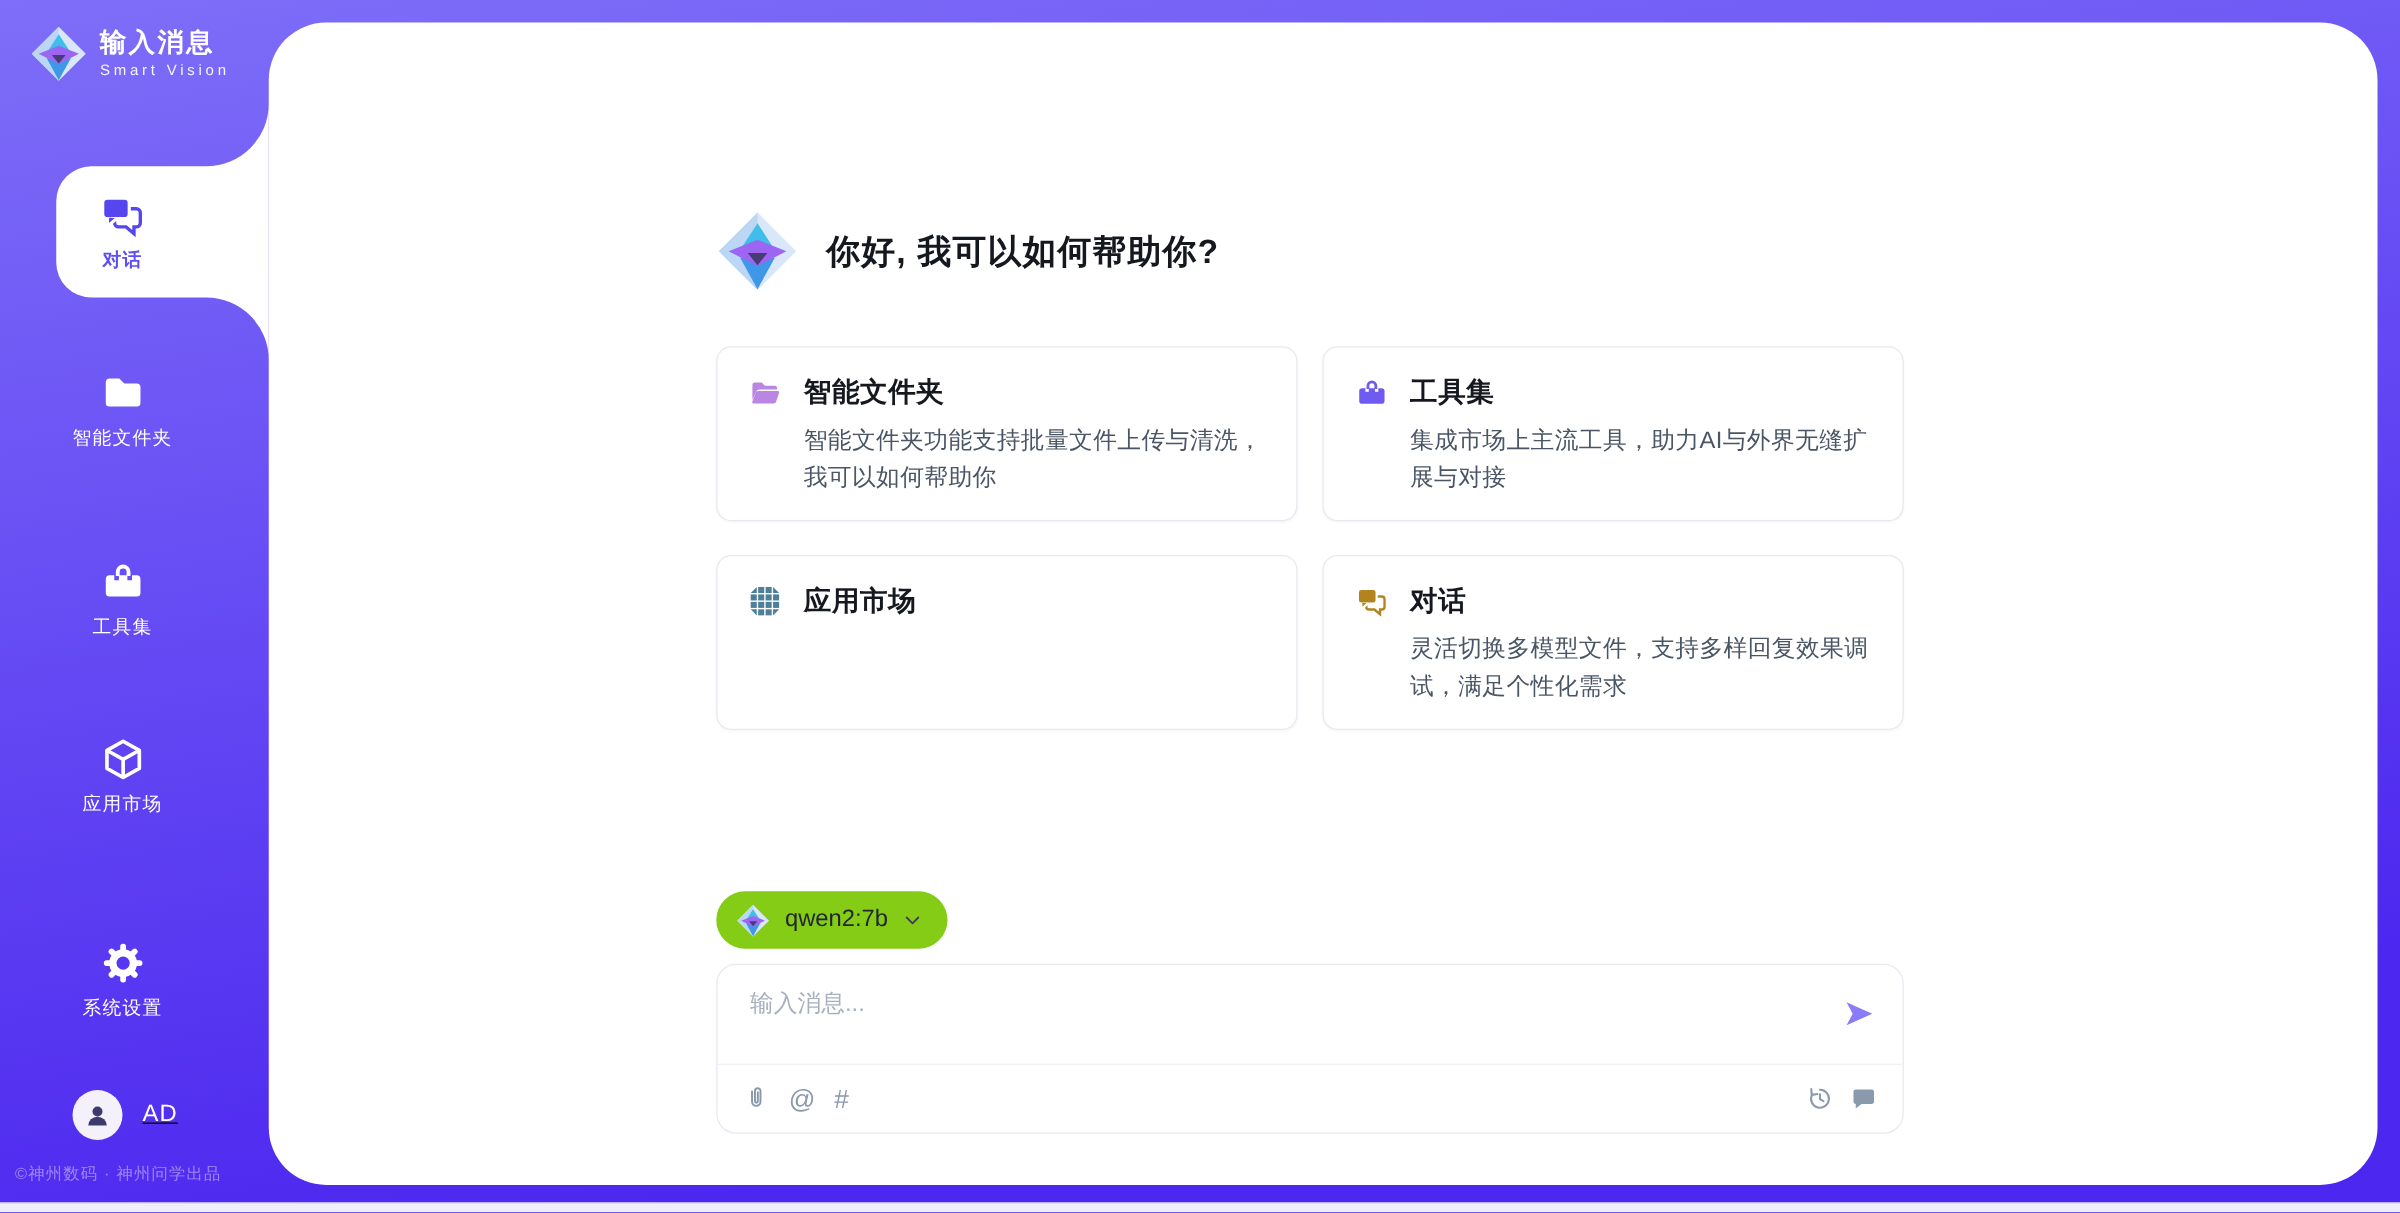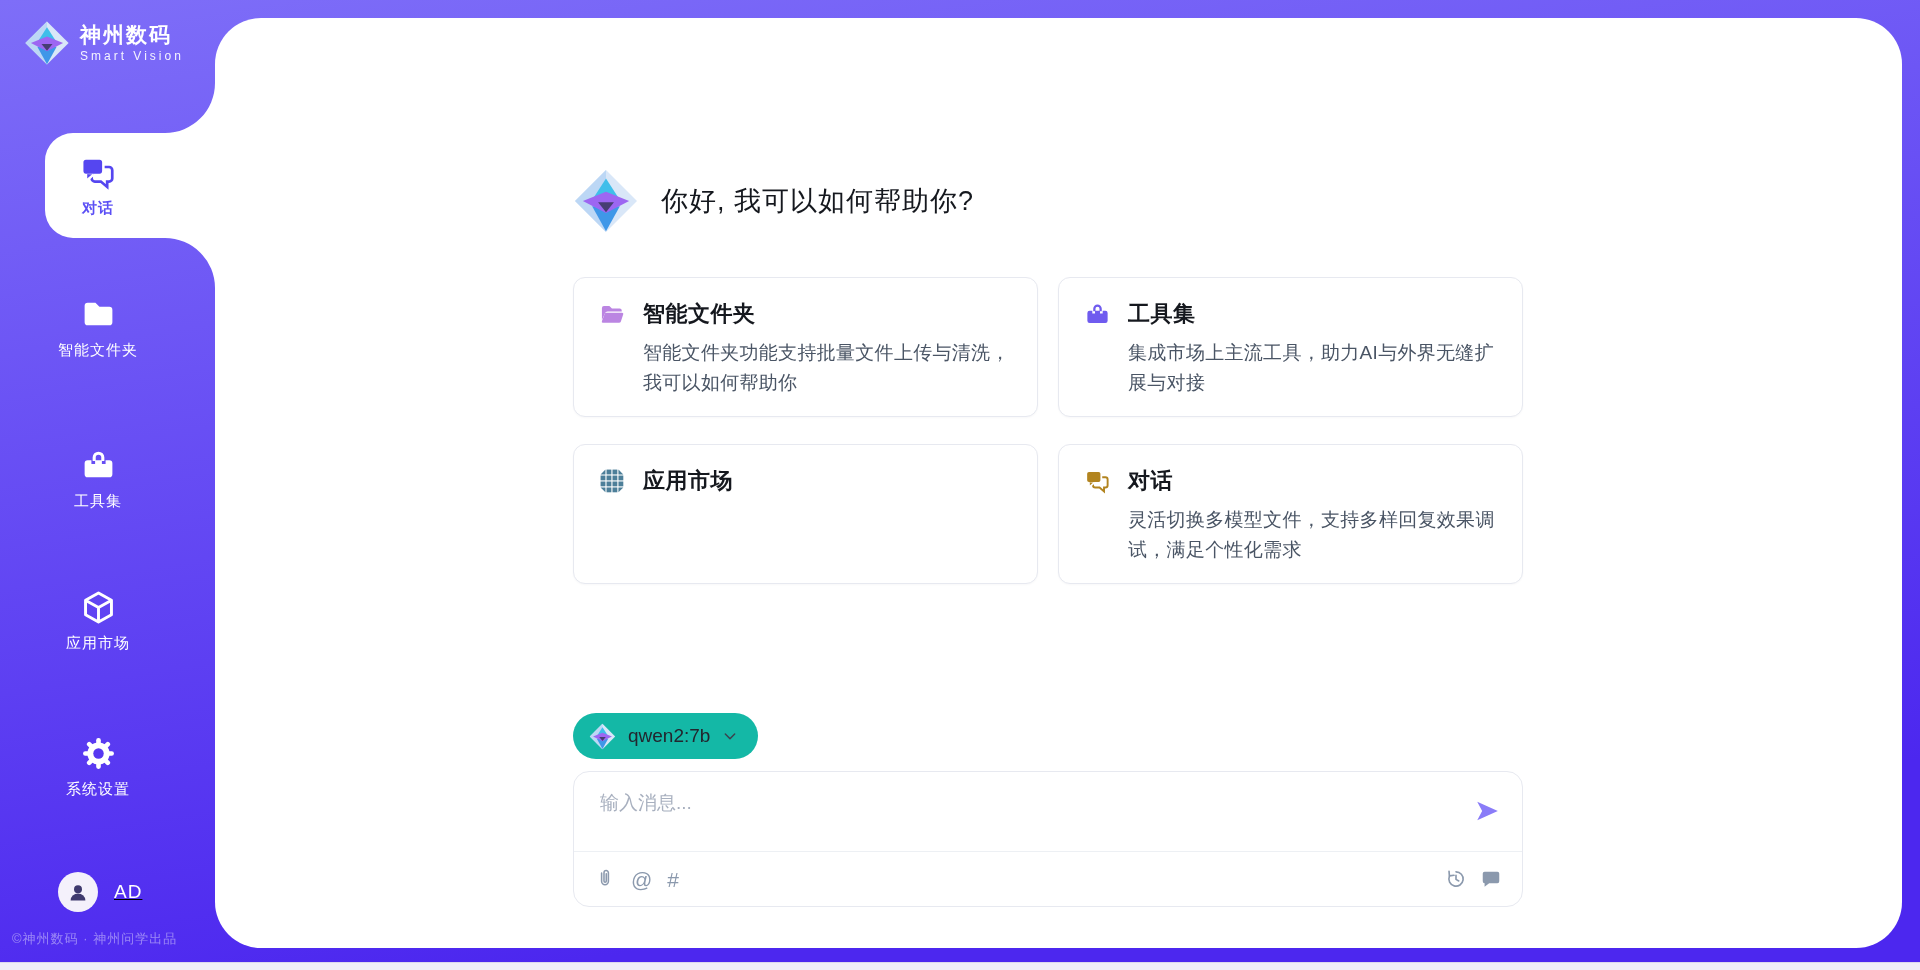--- a/index.html
+++ b/index.html
@@ -32,34 +32,34 @@
   .user-initials { color:#fff; font-size:19px; letter-spacing:1px; }
 
   .sidebar-footer { position:absolute; left:12px; top:930px; color:rgba(255,255,255,.42); font-size:13px; letter-spacing:1px; }
 
   
   .main-panel { position:absolute; left:215px; top:18px; width:1687px; height:930px; }
   .content-col { position:absolute; left:358px; width:950px; }
 
   .greeting { top:150px; display:flex; align-items:center; gap:22px; }
   .greeting .gem { width:66px; height:66px; }
-  .greeting-text { font-size:27px; font-weight:400; color:#15181e; letter-spacing:1px; }
+  .greeting-text { font-size:27px; font-weight:700; color:#15181e; letter-spacing:1px; }
 
   .cards { top:259px; display:grid; grid-template-columns:465px 465px; gap:27px 20px; }
   .card { background:#fff; border:1px solid #e7e9f0; border-radius:12px; min-height:128px; padding:21px 24px 18px 25px; cursor:pointer; box-shadow:0 1px 2px rgba(30,30,60,.03); }
   .card-head { display:flex; align-items:center; gap:17px; }
   .card-head svg { width:27px; height:27px; flex:0 0 auto; }
   .card-title { font-size:22px; font-weight:700; color:#15181e; letter-spacing:.5px; }
   .card-desc { margin:9px 0 0 44px; width:385px; font-size:19px; line-height:30px; color:#4a5565; letter-spacing:.3px; }
   .icon-folder-open { color:#bb85e2; }
   .icon-toolbox-card { color:#6f5bef; }
   .icon-gridcube { color:#4d7f99; }
   .icon-chat-card { color:#b2841f; }
 
-  .model-pill { top:695px; left:358px; position:absolute; display:inline-flex; align-items:center; gap:12px; height:46px; padding:0 20px 0 16px; background:#14b8a6; border-radius:24px; cursor:pointer; }
+  .model-pill { top:695px; left:358px; position:absolute; display:inline-flex; align-items:center; gap:12px; height:46px; padding:0 20px 0 16px; background:#84cc16; border-radius:24px; cursor:pointer; }
   .model-pill .gem { width:27px; height:27px; }
   .model-name { font-size:19px; color:#23262e; }
   .model-pill .chev { width:16px; height:16px; color:#3c414d; }
 
   .composer { top:753px; position:absolute; left:358px; width:950px; height:136px; background:#fff; border:1px solid #e7e9f0; border-radius:16px; }
   .composer textarea { position:absolute; left:26px; top:18px; width:860px; height:54px; border:none; outline:none; resize:none; background:transparent; font-family:"Liberation Sans","DejaVu Sans",sans-serif; font-size:19px; color:#4c1d95; }
   .composer textarea::placeholder { color:#a8b0bf; }
   .send-btn { position:absolute; right:22px; top:26px; width:26px; height:26px; color:#8a7cf8; cursor:pointer; }
   .send-btn svg { width:100%; height:100%; }
   .composer-divider { position:absolute; left:0; right:0; top:79px; border-top:1px solid #edf0f4; }
@@ -174,21 +174,21 @@
   <rect x="215" y="18" width="1687" height="930" rx="46" fill="#ffffff"></rect>
   <path d="M215,83 A50,50 0 0 1 165,133 L73,133 A28,28 0 0 0 45,161 L45,210 A28,28 0 0 0 73,238 L165,238 A50,50 0 0 1 215,288 Z" fill="#ffffff"></path>
 </svg>
 
 <nav class="sidebar">
   <div class="brand">
     <svg class="gem">
         <use href="#gem"></use>
       </svg>
     <div>
-      <div class="brand-name">神州数码</div>
+      <div class="brand-name">输入消息</div>
       <div class="brand-tagline">Smart Vision</div>
     </div>
   </div>
 
   <div class="nav-item active">
     <svg class="nicon">
         <use href="#ic-chat"></use>
       </svg>
     <div class="nav-label">对话</div>
   </div>
@@ -207,21 +207,21 @@
     <div class="nav-label">工具集</div>
   </div>
 
   <div class="nav-item" style="top:589px;">
     <svg class="nicon">
         <use href="#ic-cube"></use>
       </svg>
     <div class="nav-label">应用市场</div>
   </div>
 
-  <div class="nav-item" style="top:735px;">
+  <div class="nav-item" style="top:752px;">
     <svg class="nicon">
         <use href="#ic-gear"></use>
       </svg>
     <div class="nav-label">系统设置</div>
   </div>
 
   <div class="user-row">
     <div class="avatar-circle">
       <svg>
           <use href="#ic-person"></use>

